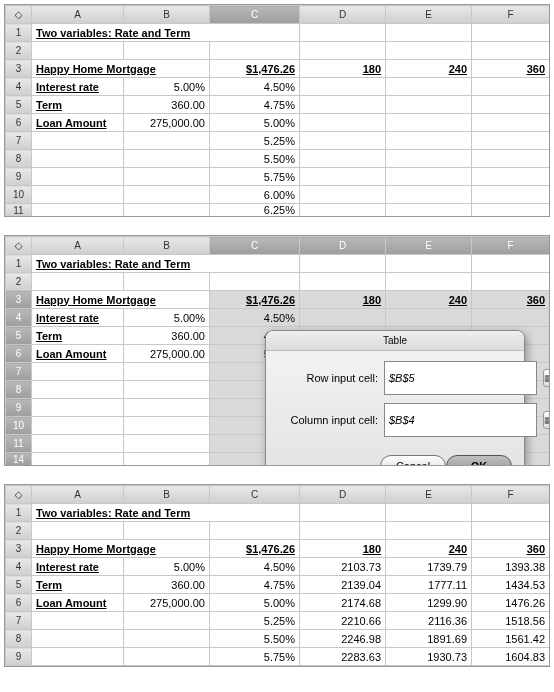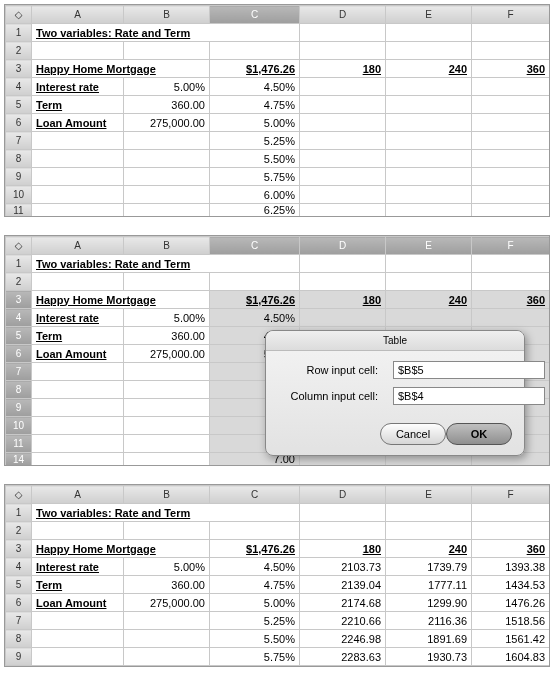--- a/index.html
+++ b/index.html
@@ -69,29 +69,30 @@
   }
   .dlg-title {
     text-align: center;
     padding: 4px 0;
     border-bottom: 1px solid #bbb;
     background: linear-gradient(#efefef,#dcdcdc);
     border-radius: 8px 8px 0 0;
     font-size: 10px;
   }
   .dlg-body { padding: 10px 12px 4px 12px; }
-  .dlg-row { display: flex; align-items: center; margin-bottom: 8px; gap:15px;}
+  .dlg-row { display: flex; align-items: center; margin-bottom: 8px; gap:6px;}
   .dlg-label { flex: 0 0 100px; text-align: right; }
   .dlg-input {
     flex: 1 1 auto;
     border: 1px solid #888;
     background: #fff;
     height: 18px;
-    padding: 0 4px;
+    padding: 16px 4px;
     font-size: 11px;
+    font-style: italic;
   }
   .ref-btn {
     width: 18px; height: 18px;
     border: 1px solid #999;
     background: linear-gradient(#fdfdfd,#dedede);
     border-radius: 3px;
     display:flex;align-items:center;justify-content:center;
     font-size:9px;color:#555;
   }
   .dlg-buttons {

